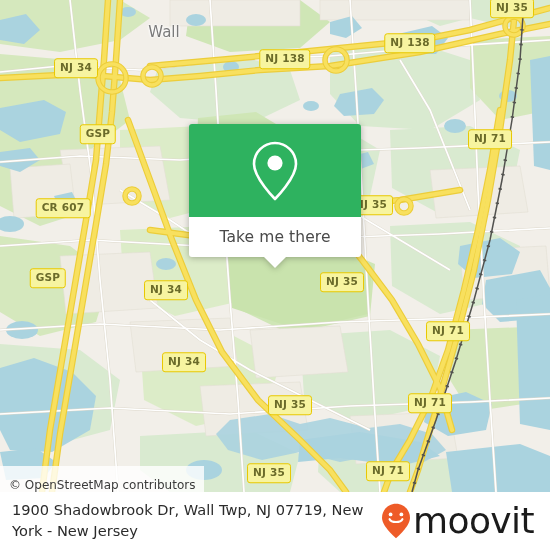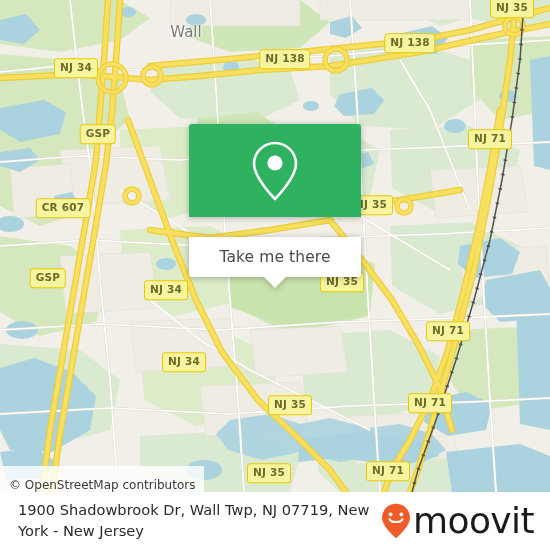--- a/index.html
+++ b/index.html
@@ -74,21 +74,20 @@
     justify-content: center;
   }
   #callout-bottom {
     background: #ffffff;
     height: 40px;
     border-radius: 0 0 3px 3px;
     display: flex;
     align-items: center;
     justify-content: center;
     position: relative;
-    margin-top: 20px;
   }
   #callout-label {
     color: #4a4a4a;
     font-family: "DejaVu Sans", sans-serif;
     font-size: 15.5px;
     letter-spacing: 0.1px;
   }
   #callout-tail {
     position: absolute;
     left: 50%;
@@ -124,21 +123,21 @@
     position: absolute;
     left: 0;
     top: 492px;
     width: 550px;
     height: 58px;
     background: #ffffff;
     display: flex;
     align-items: center;
     justify-content: space-between;
     box-sizing: border-box;
-    padding: 0 16px 0 18px;
+    padding: 0 16px 0 12px;
   }
   #footer-address {
     font-family: "DejaVu Sans", sans-serif;
     font-size: 14.6px;
     line-height: 1.42;
     color: #2b2b2b;
     max-width: 390px;
   }
   #footer-logo {
     display: flex;
@@ -331,21 +330,21 @@
         <circle cx="404" cy="206" r="7"></circle>
         <circle cx="132" cy="196" r="7"></circle>
       </g>
 
       <g>
         <path d="M524,0 L520,60 L512,120 L502,180 L490,240 L474,300 L456,360 L436,420 L418,470 L412,492" stroke="#52524f" stroke-width="1.5" fill="none"></path>
         <path d="M524,0 L520,60 L512,120 L502,180 L490,240 L474,300 L456,360 L436,420 L418,470 L412,492" stroke="#52524f" stroke-width="3.4" fill="none" stroke-dasharray="1.6 13"></path>
       </g>
     </svg>
 
-    <div class="place-label" style="left:186px; top:32px;">Wall</div>
+    <div class="place-label" style="left:164px; top:32px;">Wall</div>
 
     <div class="shield" style="left:512px; top:8px;">NJ 35</div>
     <div class="shield" style="left:410px; top:43px;">NJ 138</div>
     <div class="shield" style="left:285px; top:59px;">NJ 138</div>
     <div class="shield" style="left:76px;  top:68px;">NJ 34</div>
     <div class="shield" style="left:98px;  top:134px;">GSP</div>
     <div class="shield" style="left:490px; top:139px;">NJ 71</div>
     <div class="shield" style="left:63px;  top:208px;">CR 607</div>
     <div class="shield" style="left:371px; top:205px;">NJ 35</div>
     <div class="shield" style="left:48px;  top:278px;">GSP</div>

